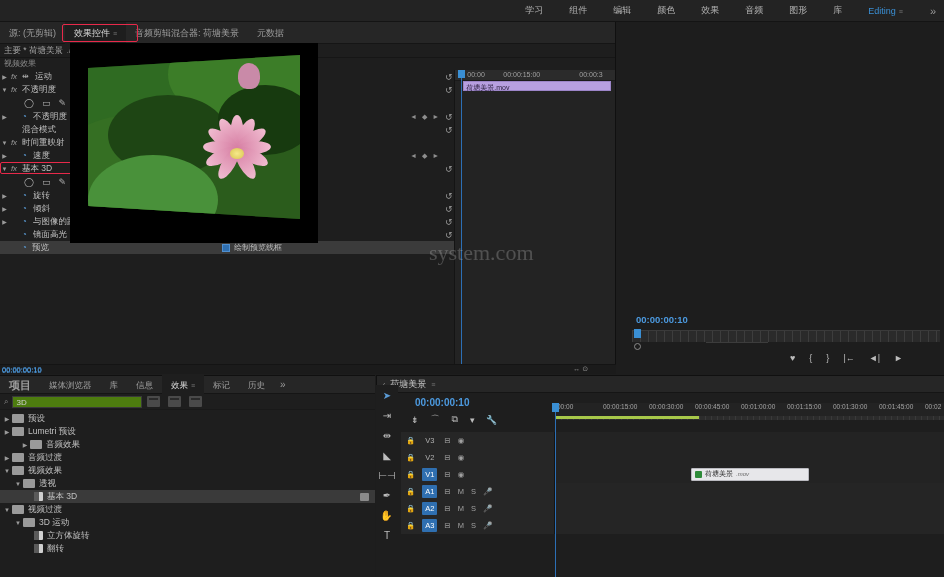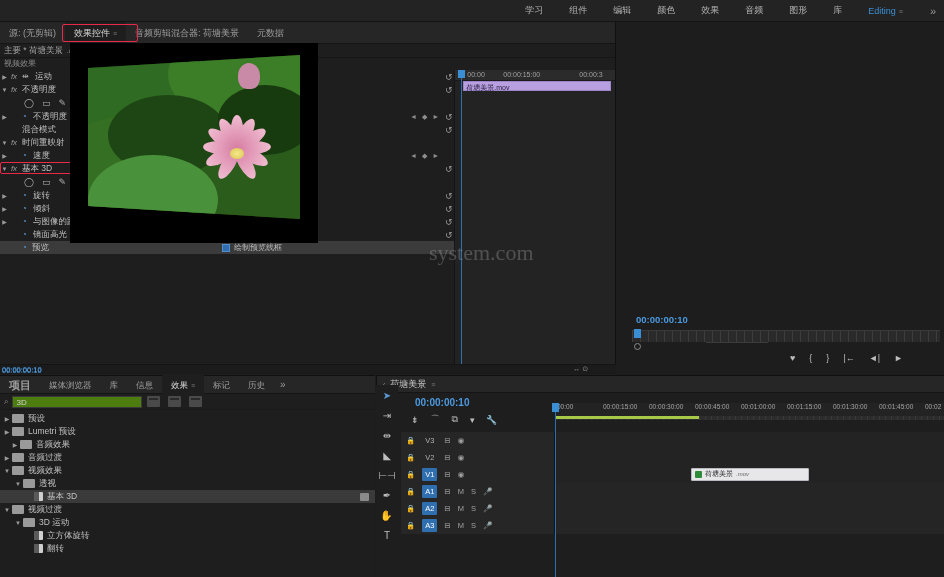--- a/index.html
+++ b/index.html
@@ -513,21 +513,21 @@
         <div class="trow" style="padding-left: 2px;">
           <span class="tarrow">▶</span>
           <span class="folder"></span>
           <span>预设</span>
         </div>
         <div class="trow" style="padding-left: 2px;">
           <span class="tarrow">▶</span>
           <span class="folder"></span>
           <span>Lumetri 预设</span>
         </div>
-        <div class="trow" style="padding-left: 10px;">
+        <div class="trow" style="padding-left: 20px;">
           <span class="tarrow">▶</span>
           <span class="folder"></span>
           <span>音频效果</span>
         </div>
         <div class="trow" style="padding-left: 2px;">
           <span class="tarrow">▶</span>
           <span class="folder"></span>
           <span>音频过渡</span>
         </div>
         <div class="trow" style="padding-left: 2px;">

